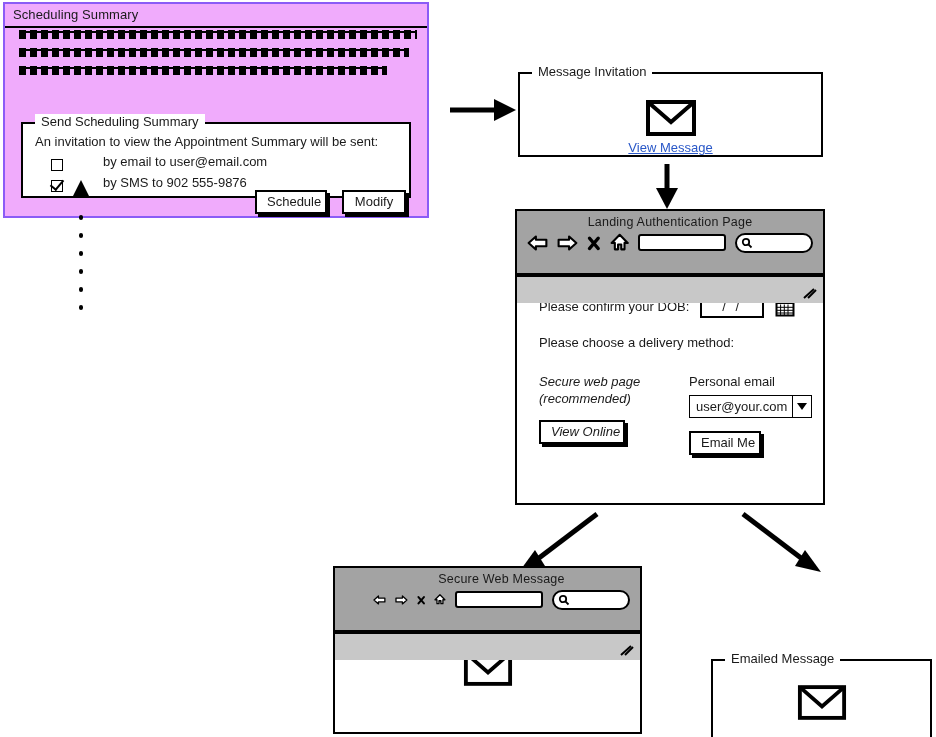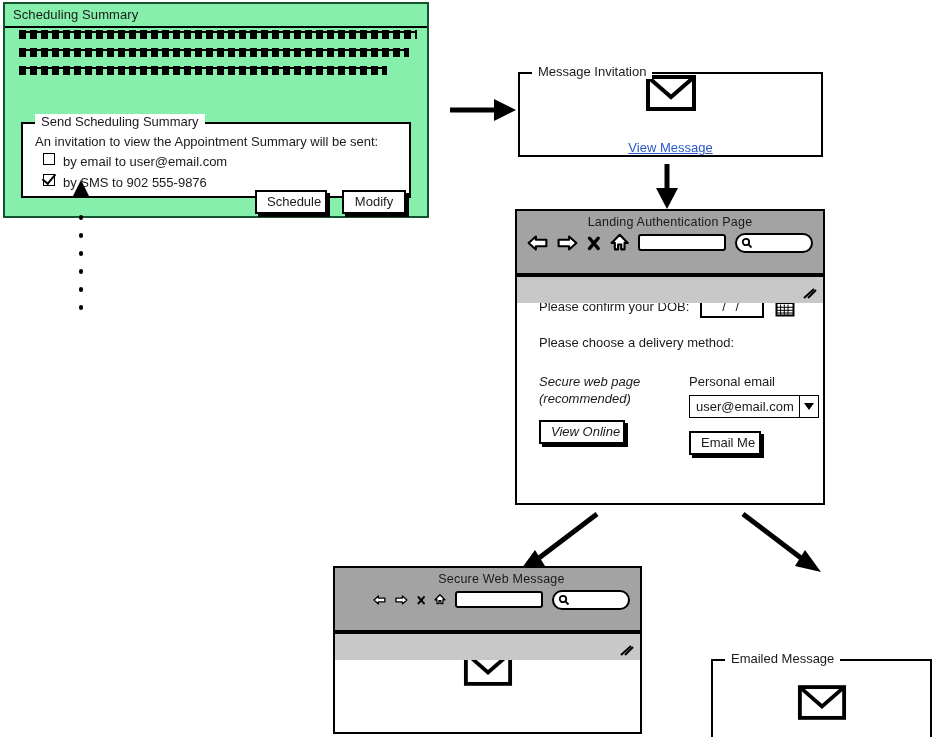--- a/index.html
+++ b/index.html
@@ -15,22 +15,22 @@
     position: relative;
     width: 936px;
     height: 737px;
     overflow: hidden;
     background: #ffffff;
   }
   .abs { position: absolute; }
 
   
   .wf-window {
-    background: #86efac;
-    border: 2px solid #14532d;
+    background: #f0abfc;
+    border: 2px solid #8b5cf6;
     box-sizing: border-box;
   }
   .wf-titlebar {
     border-bottom: 2px solid #000;
     font-size: 13px;
     padding: 3px 8px 4px 8px;
     letter-spacing: .1px;
   }
 
   
@@ -60,24 +60,25 @@
     text-align: center;
     padding: 2px 10px 3px 10px;
     box-shadow: 3px 3px 0 0 #000;
     white-space: nowrap;
     cursor: pointer;
   }
 
   
   .cb-row {
     display: flex;
-    align-items: flex-start;
+    align-items: flex-end;
     font-size: 13px;
     line-height: 18px;
-    margin: 3px 8px;
+    margin: 3px 16px;
+    gap: 32px;
   }
   .cb {
     width: 12px;
     height: 12px;
     border: 1.6px solid #000;
     box-sizing: border-box;
     margin-right: 8px;
     position: relative;
     flex: 0 0 auto;
     background: #fff;
@@ -258,21 +259,21 @@
   </svg>
 
 
   <svg class="abs" style="left:448px; top:95px; width:74px; height:30px;" viewBox="0 0 74 30">
     <line x1="2" y1="15" x2="50" y2="15" stroke="#000" stroke-width="5"></line>
     <polygon points="68,15 46,4 46,26" fill="#000"></polygon>
   </svg>
 
   <div class="abs groupbox" style="left:518px; top:72px; width:305px; height:85px;">
     <div class="gb-title">Message Invitation</div>
-    <div style="display:flex; flex-direction:column; align-items:center; justify-content:space-between; height:100%; gap:3px;">
+    <div style="display:flex; flex-direction:column; align-items:center; justify-content:flex-end; height:100%; gap:3px;">
       <svg width="52" height="38" viewBox="0 0 52 38">
         <rect x="3" y="3" width="46" height="32" fill="#fff" stroke="#000" stroke-width="4"></rect>
         <polyline points="3,3 26,23 49,3" fill="none" stroke="#000" stroke-width="4"></polyline>
       </svg>
       <span class="link">View Message</span>
     </div>
   </div>
 
   <svg class="abs" style="left:650px; top:163px; width:34px; height:48px;" viewBox="0 0 34 48">
     <line x1="17" y1="1" x2="17" y2="28" stroke="#000" stroke-width="5"></line>
@@ -332,21 +333,21 @@
 
       <div class="abs" style="left:22px; top:100px; width:140px;font-style:italic;">
         <div class="txt">Secure web page</div>
         <div class="txt">(recommended)</div>
         <div class="wf-btn" style="margin-top:13px; width:86px;">View Online</div>
       </div>
 
       <div class="abs" style="left:172px; top:100px; width:128px;">
         <div class="txt">Personal email</div>
         <div class="wf-select" style="margin-top:5px;">
-          <span class="val">user@email.com</span>
+          <span class="val">user@your.com</span>
           <span class="arrow">
             <svg width="10" height="7" viewBox="0 0 10 7">
                 <polygon points="0,0 10,0 5,7" fill="#000"></polygon>
               </svg>
           </span>
         </div>
         <div class="wf-btn" style="margin-top:13px; width:72px;">Email Me</div>
       </div>
     </div>
 

